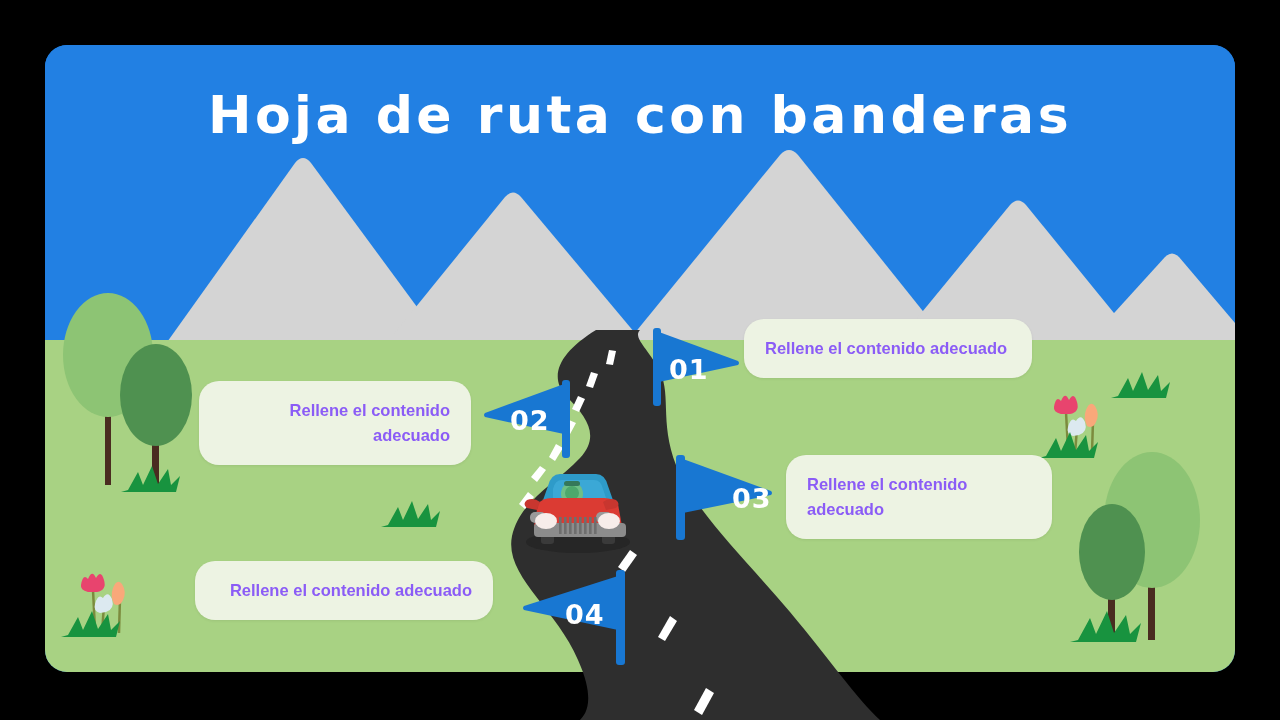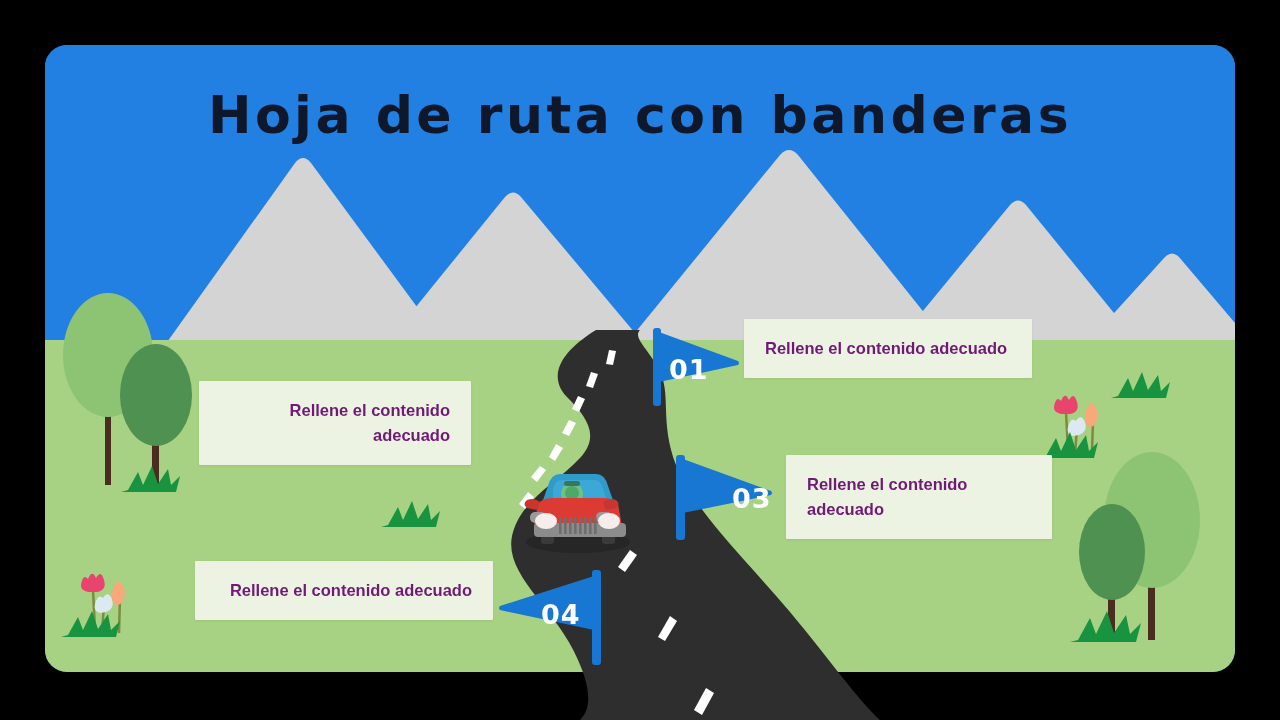--- a/index.html
+++ b/index.html
@@ -37,38 +37,38 @@
     background:#A8D283;
   }
 
   
   .title {
     position:absolute; left:0; top:40px; width:100%;
     text-align:center;
     font-size:52px;
     font-weight:900;
     letter-spacing:3.5px;
-    color:#0f172a;
+    color:#ffffff;
     font-family:"DejaVu Sans", sans-serif;
     white-space:nowrap;
   }
 
   
   .scenery { position:absolute; left:0; top:0; width:1280px; height:720px; pointer-events:none; }
 
   
   .card {
     position:absolute;
     background:#EDF3E3;
-    border-radius:1px;
+    border-radius:20px;
     padding:17px 21px;
     font-size:16.5px;
     font-weight:bold;
     line-height:1.52;
-    color:#701a75;
+    color:#8b5cf6;
     box-shadow:0 1px 3px rgba(0,0,0,0.07);
   }
   .card.left  { text-align:right; }
   .card.right { text-align:left; }
 
   #card-01 { left:744px; top:319px; width:288px; }
   #card-02 { left:199px; top:381px; width:272px; }
   #card-03 { left:786px; top:455px; width:266px; }
   #card-04 { left:195px; top:561px; width:298px; }
 
@@ -82,21 +82,21 @@
     letter-spacing:1px;
     font-family:"DejaVu Sans", sans-serif;
     white-space:nowrap;
   }
   #flag-01 { left:645px; top:328px; width:95px; height:78px; }
   #flag-01 .num { left:24px; top:26px; }
   #flag-02 { left:483px; top:380px; width:95px; height:78px; }
   #flag-02 .num { left:27px; top:25px; }
   #flag-03 { left:668px; top:455px; width:105px; height:85px; }
   #flag-03 .num { left:24px; top:28px;margin-left:40px; }
-  #flag-04 { left:498px; top:570px; width:110px; height:95px; }
+  #flag-04 { left:522px; top:570px; width:110px; height:95px; }
   #flag-04 .num { left:43px; top:29px; }
 
   .scenery svg, .flag svg, .mountains svg { display:block; }
 </style>
 </head>
 <body>
 
 <div id="stage">
 
   <div class="slide">
@@ -243,20 +243,27 @@
   </div>
 
   <div class="flag" id="flag-01">
     <svg width="95" height="78" viewBox="0 0 95 78">
       <rect x="8" y="0" width="8" height="78" rx="3" fill="#1877D2"></rect>
       <path d="M 14 4 L 93 33 Q 95 35 93 37 L 14 54 Z" fill="#1877D2"></path>
     </svg>
     <span class="num">01</span>
   </div>
 
+  <div class="flag" id="flag-02">
+    <svg width="95" height="78" viewBox="0 0 95 78">
+      <rect x="79" y="0" width="8" height="78" rx="3" fill="#1877D2"></rect>
+      <path d="M 81 4 L 2 33 Q 0 35 2 37 L 81 54 Z" fill="#1877D2"></path>
+    </svg>
+    <span class="num">02</span>
+  </div>
 
   <div class="flag" id="flag-03">
     <svg width="105" height="85" viewBox="0 0 105 85">
       <rect x="8" y="0" width="9" height="85" rx="3" fill="#1877D2"></rect>
       <path d="M 15 4 L 103 36 Q 105 38 103 40 L 15 58 Z" fill="#1877D2"></path>
     </svg>
     <span class="num">03</span>
   </div>
 
   <div class="flag" id="flag-04">

